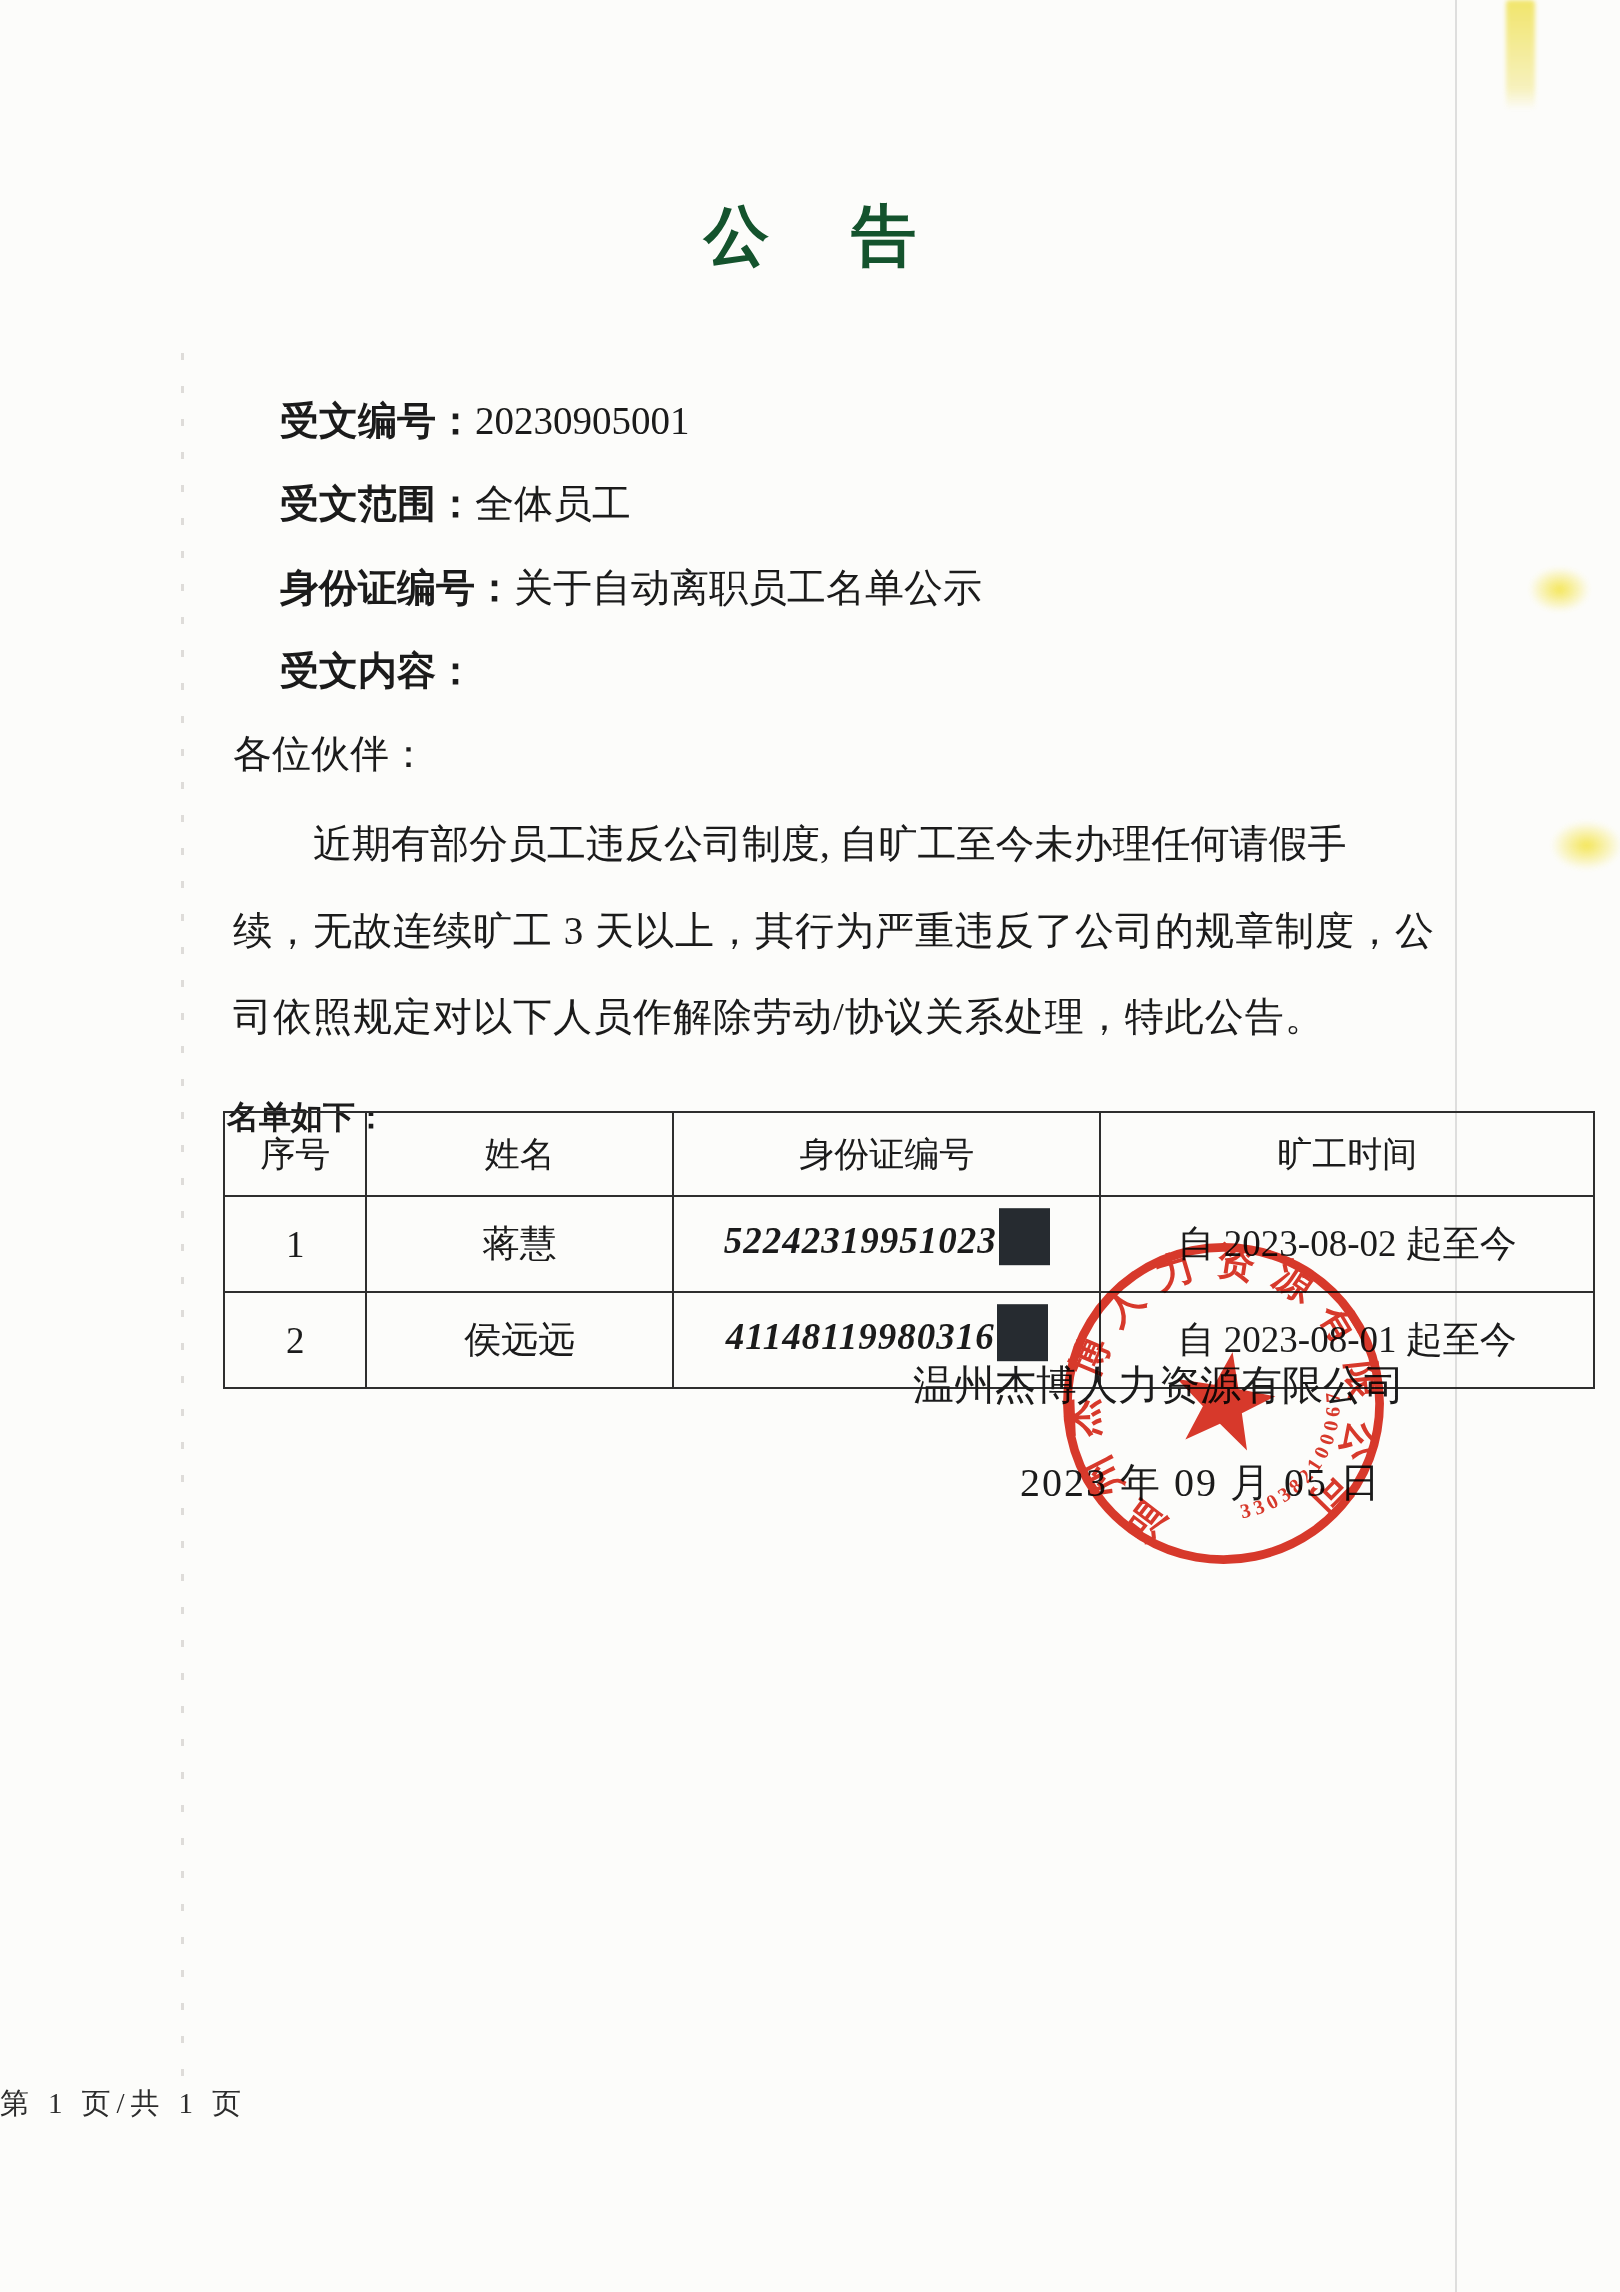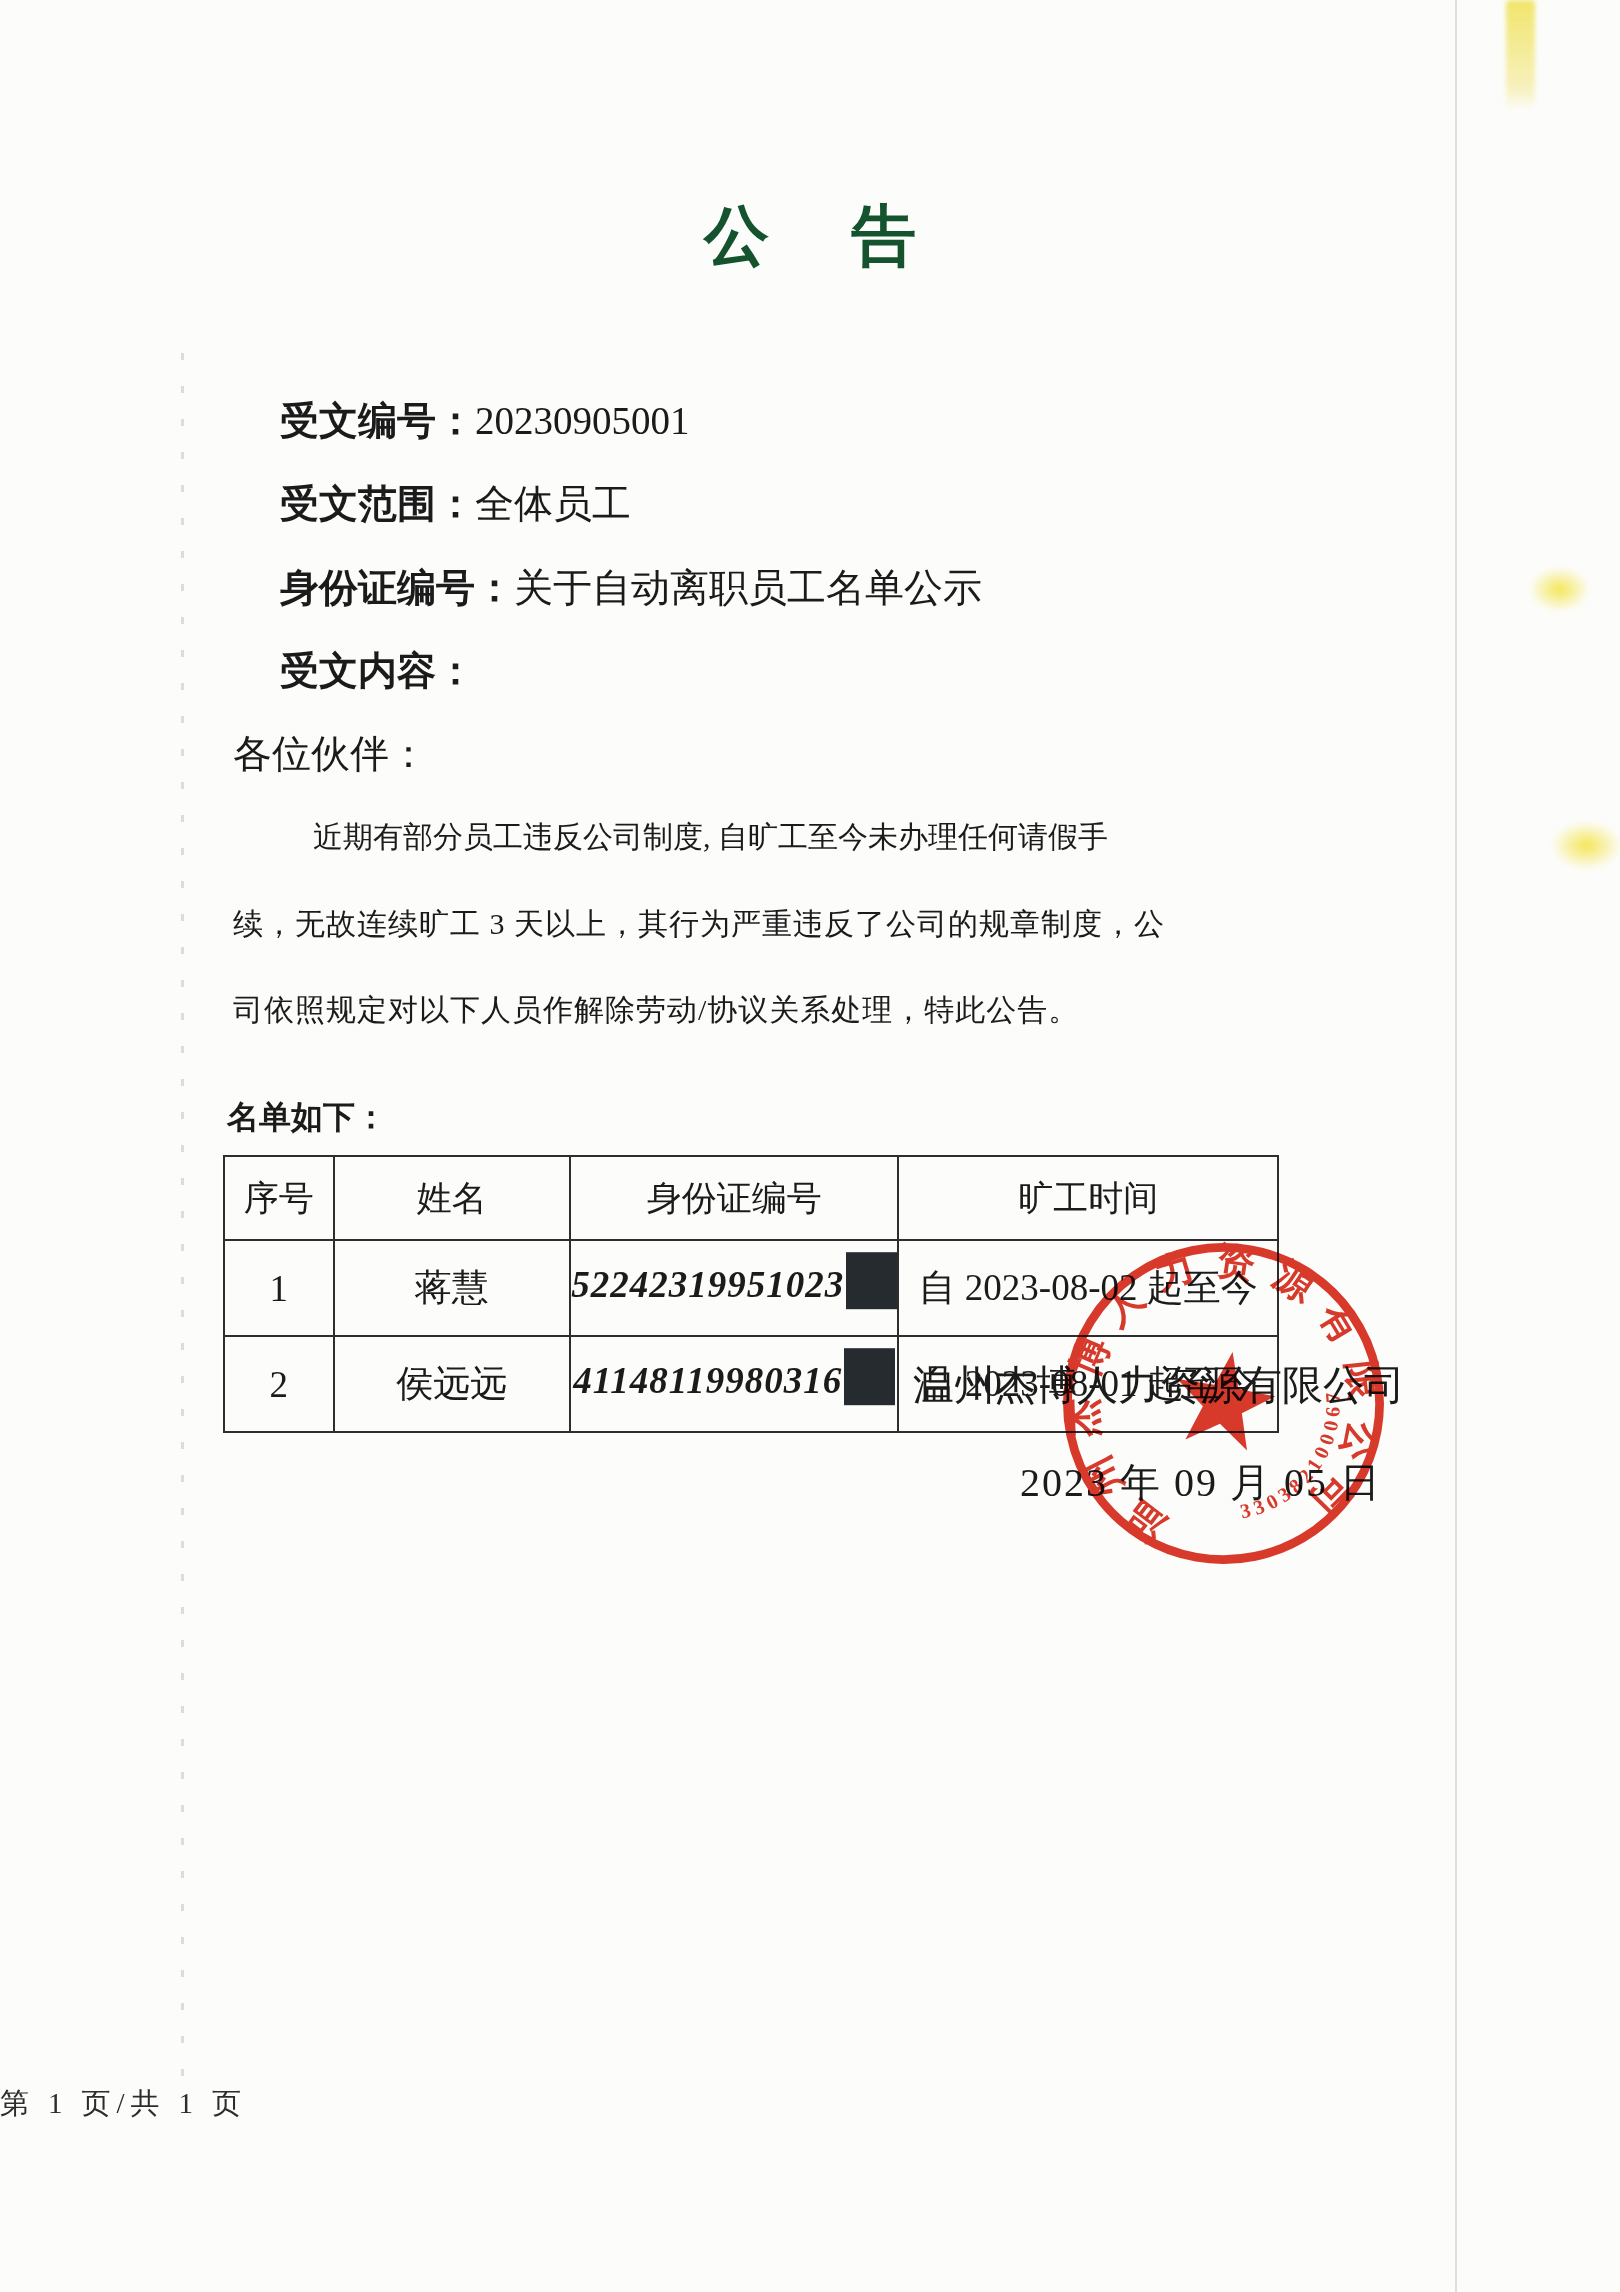--- a/index.html
+++ b/index.html
@@ -36,30 +36,30 @@
   
   .title{
     position:absolute;left:0;top:192px;width:100%;
     text-align:center;font-size:65px;font-weight:bold;
     letter-spacing:33px;text-indent:33px;color:#14532d;
   }
   .field{position:absolute;left:233px;font-size:39px;line-height:49px;white-space:nowrap;margin-left:47px;}
   .field .lbl{font-weight:bold;}
   .f1{top:396px}.f2{top:479px}.f3{top:563px}.f4{top:646px}
   .salutation{position:absolute;left:233px;top:727px;font-size:39px;}
-  .para-line{position:absolute;left:233px;width:1176px;font-size:30px;white-space:nowrap;}
+  .para-line{position:absolute;left:233px;width:1176px;font-size:39px;white-space:nowrap;}
   .p1{top:817px;padding-left:80px;}
   .p2{top:904px;letter-spacing:1px;}
   .p3{top:990px;letter-spacing:1px;}
   .list-intro{position:absolute;left:227px;top:1066px;font-size:32px;font-weight:bold;margin-top:30px;}
   
   table.roster{
-    position:absolute;left:223px;top:1111px;width:1056px;
+    position:absolute;left:223px;top:1111px;width:1372px;
     border-collapse:collapse;table-layout:fixed;
-    font-size:37px;color:#1b1b1b;margin-top:44px;
+    font-size:37px;color:#1b1b1b;
   }
   table.roster td{
     border:2.9px solid #2e2e2e;text-align:center;vertical-align:middle;
     padding:0;
   }
   tr.hdr td{height:82px;font-size:35px;}
   tr.data td{height:94px;}
   .col-no{width:10.3%}.col-name{width:22.4%}.col-id{width:31.2%}.col-time{width:36.1%}
   .idnum{font-weight:bold;letter-spacing:1px;font-style:italic;}
   .redact{

